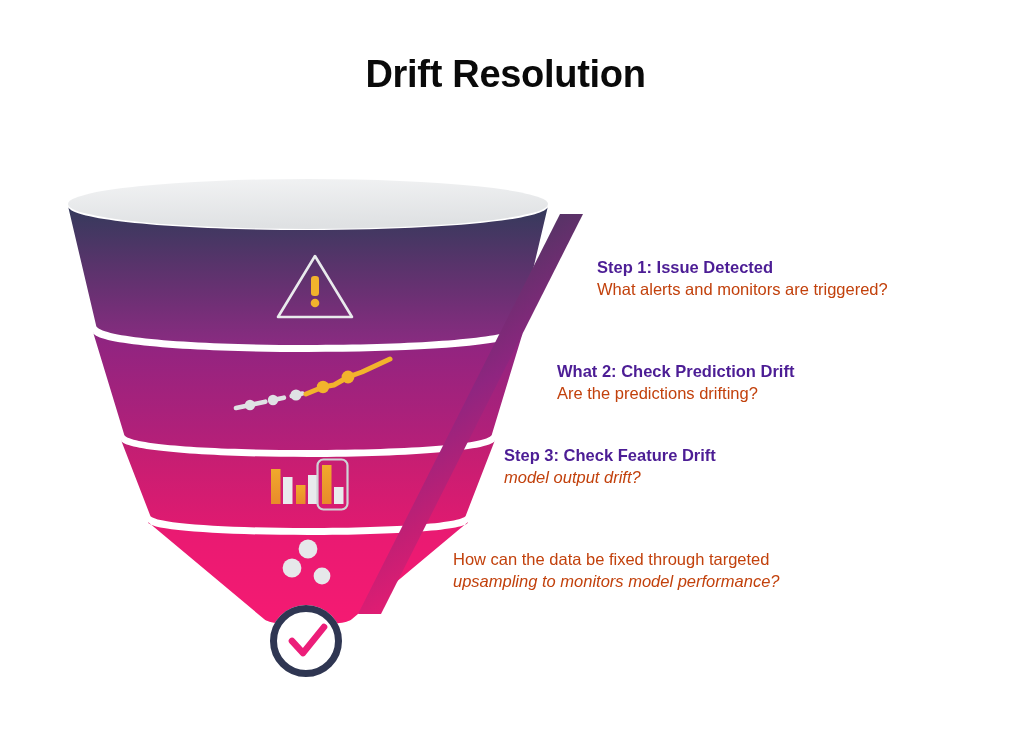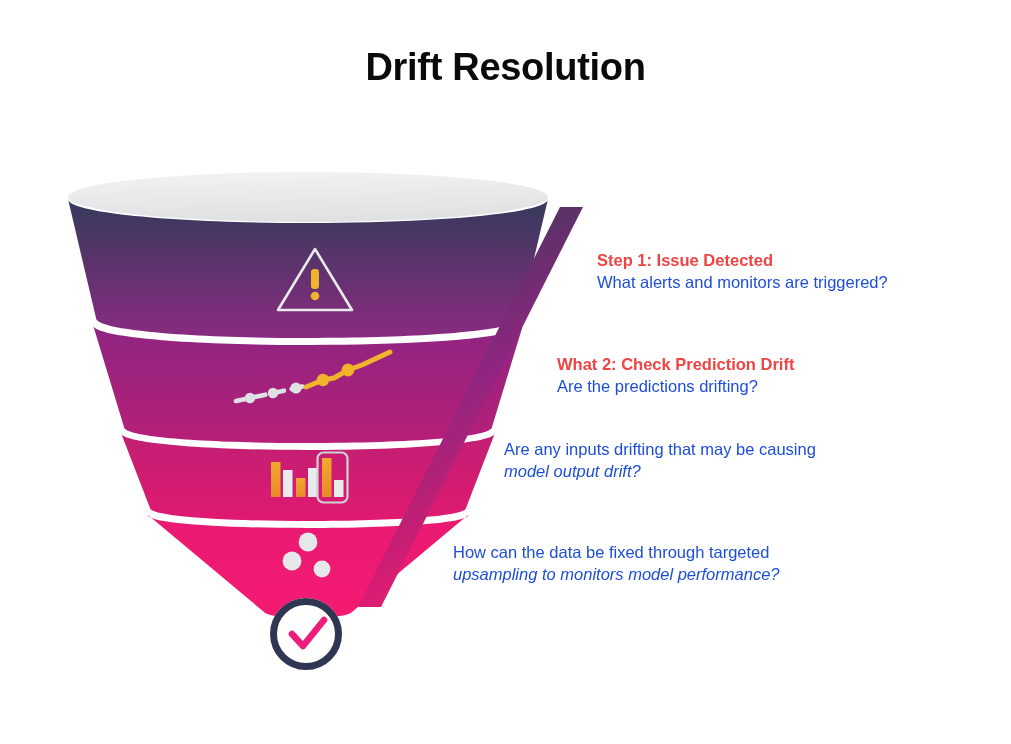--- a/index.html
+++ b/index.html
@@ -12,20 +12,21 @@
     height: 744px;
     overflow: hidden;
     font-family: "Liberation Sans", sans-serif;
     position: relative;
   }
   #stage {
     position: relative;
     width: 1011px;
     height: 694px;
     background: #ffffff;
+    margin-top: 7px;
   }
   #title {
     position: absolute;
     left: 0;
     top: 46px;
     width: 1011px;
     text-align: center;
     font-size: 38px;
     font-weight: bold;
     letter-spacing: -0.3px;
@@ -37,28 +38,28 @@
     left: 0;
     top: 0;
   }
   .step-block {
     position: absolute;
     font-family: "Liberation Sans", sans-serif;
   }
   .step-title {
     font-size: 16.5px;
     font-weight: bold;
-    color: #ef4444;
+    color: #4c1d95;
     line-height: 1.3;
     white-space: nowrap;
   }
   .step-desc {
     font-size: 16.5px;
     font-weight: normal;
-    color: #1d4ed8;
+    color: #c2410c;
     line-height: 1.32;
     margin-top: 1px;
   }
   .step-desc .l2 { display: block; font-style: italic; }
   #step-1 { left: 597px; top: 250px; }
   #step-2 { left: 557px; top: 354px; }
   #step-3 { left: 504px; top: 438px; }
   #step-4 { left: 453px; top: 541px; }
 </style>
 </head>
@@ -179,22 +180,22 @@
   </div>
 
   <div class="step-block" id="step-2">
     <div class="step-title">What 2: Check Prediction Drift</div>
     <div class="step-desc">
       <span>Are the predictions drifting?</span>
     </div>
   </div>
 
   <div class="step-block" id="step-3">
-    <div class="step-desc">
-      <span>Are any inputs drifting that may be causing</span>
+    <div class="step-title">Step 3: Check Feature Drift</div>
+    <div class="step-desc">
       <span class="l2">model output drift?</span>
     </div>
   </div>
 
   <div class="step-block" id="step-4">
     <div class="step-desc">
       <span>How can the data be fixed through targeted</span>
       <span class="l2">upsampling to monitors model performance?</span>
     </div>
   </div>

